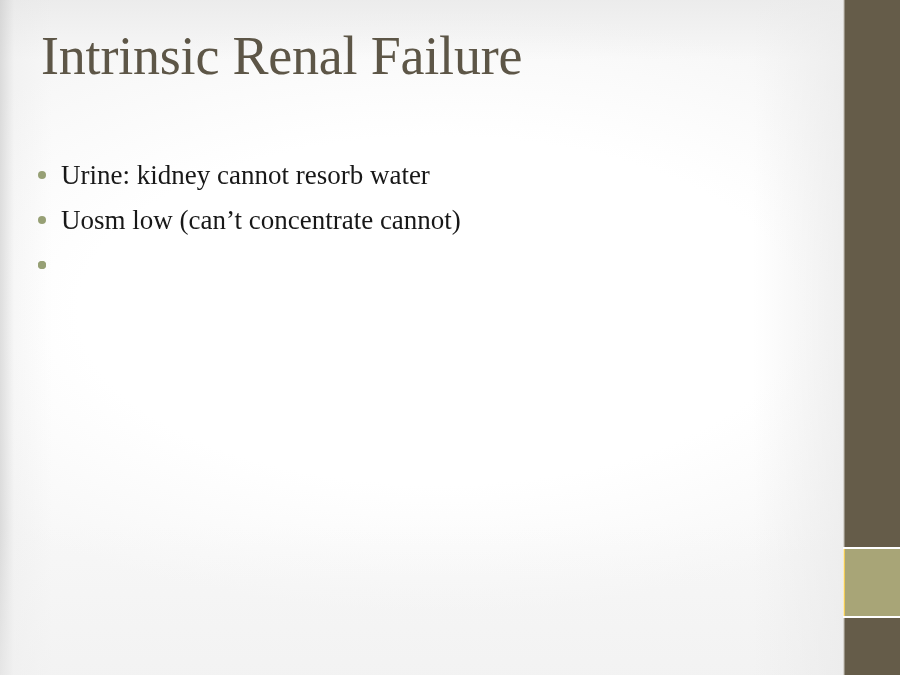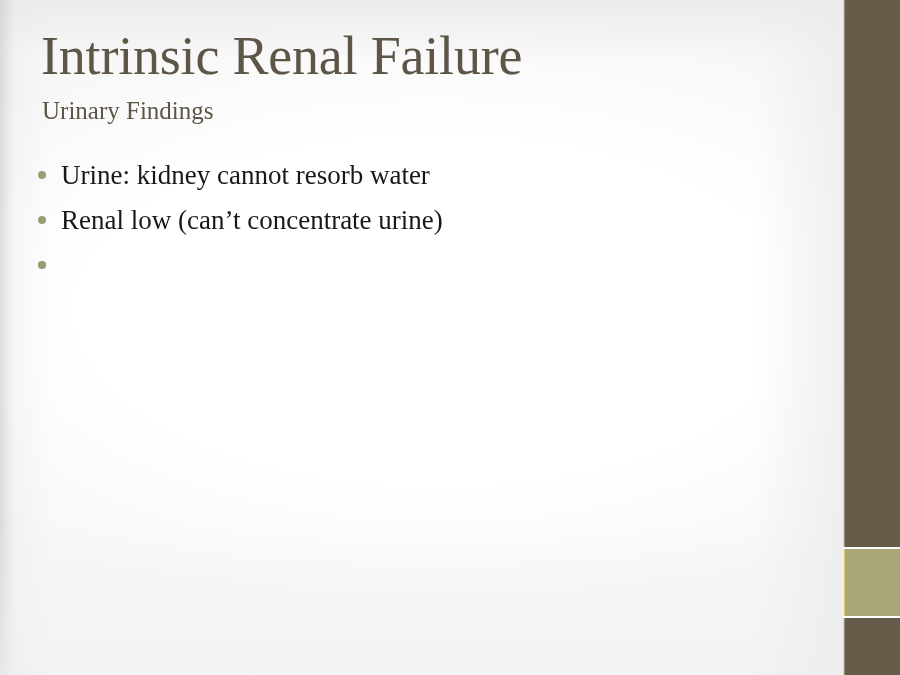--- a/index.html
+++ b/index.html
@@ -164,30 +164,29 @@
 <div id="slide" style="background-color: #eab308;">
 
   <div id="canvas-wash"></div>
   <div id="canvas-wash-bottom"></div>
   <div id="canvas-wash-right"></div>
 
   <div id="content">
 
     <div id="title" style="color: rgb(93, 86, 71);">Intrinsic Renal Failure</div>
 
-    <div id="subtitle" style="color: rgb(93, 86, 71);">Urinary Findings</div>
 
     <ul id="bullet-list" style="color: rgb(24, 24, 24);">
       <li>
         <span class="marker" style="background: rgb(151, 160, 117);"></span>
         <span class="bullet-text">Urine: kidney cannot resorb water</span>
       </li>
       <li>
         <span class="marker" style="background: rgb(151, 160, 117);"></span>
-        <span class="bullet-text">Renal low (can’t concentrate urine)</span>
+        <span class="bullet-text">Uosm low (can’t concentrate cannot)</span>
       </li>
       <li>
         <span class="marker" style="background: rgb(151, 160, 117);"></span>
       </li>
       <li>
         <span class="marker" style="background: rgb(151, 160, 117);"></span>
       </li>
     </ul>
 
   </div>

